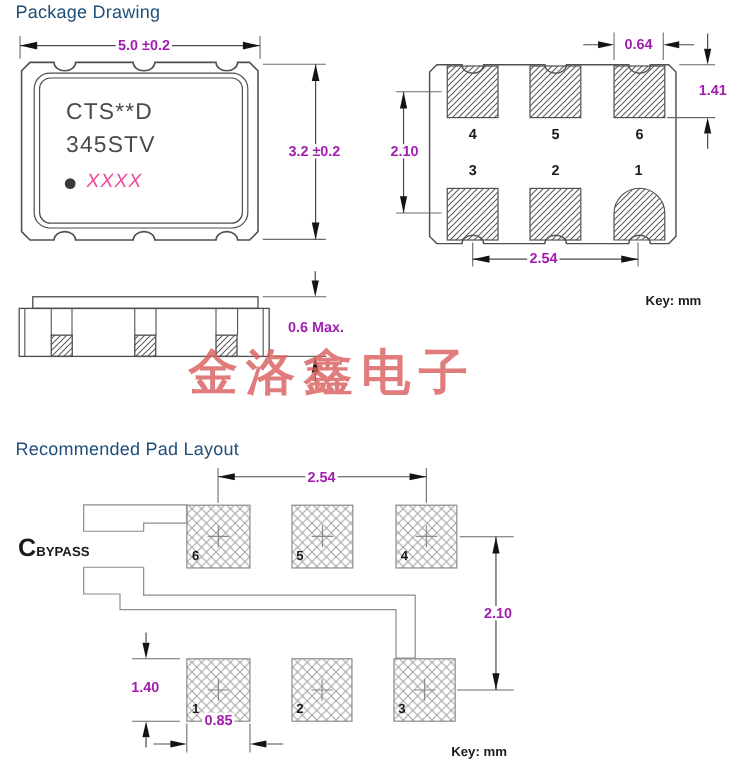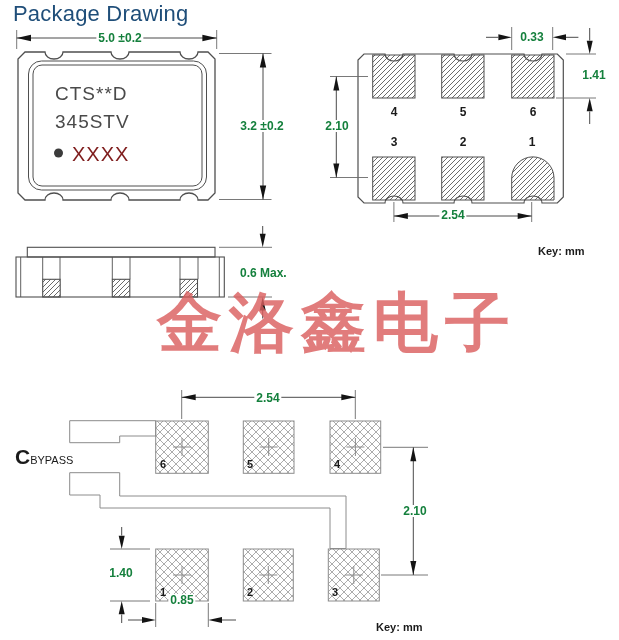--- a/index.html
+++ b/index.html
@@ -1,31 +1,31 @@
 <!DOCTYPE html>
 <html><head>
 <meta charset="utf-8">
 <style>
   html,body{margin:0;padding:0;background:#ffffff;}
   .canvas{position:relative;width:619px;height:640px;background:#ffffff;overflow:hidden;
           font-family:"Liberation Sans", sans-serif;color:#1a1a1a;}
   .art{position:absolute;left:0;top:0;z-index:1;}
   .txt{position:absolute;z-index:2;white-space:nowrap;line-height:1;}
   .ctr{transform:translate(-50%,-50%);}
-  .title{font-size:22px;color:#1f4e79;letter-spacing:.2px;}
-  .dim{font-size:12px;font-weight:700;background:#ffffff;padding:0 2px;color:#15803d;}
+  .title{font-size:15px;color:#1f4e79;letter-spacing:.2px;}
+  .dim{font-size:12px;font-weight:700;background:#ffffff;padding:0 2px;color:#a21caf;}
   .mark{font-size:19px;color:#4a4a4a;letter-spacing:1px;}
-  .mark-sm{font-size:20px;color:#7f1d1d;letter-spacing:1px;}
+  .mark-sm{font-size:16px;color:#ec4899;letter-spacing:1px;font-style:italic;}
   .num{font-size:12px;font-weight:700;background:transparent;}
   .bnum{font-size:11px;font-weight:700;}
   .key{font-size:11px;font-weight:700;}
   .cbypass{display:flex;align-items:flex-end;}
   .cbypass .c{font-size:21px;font-weight:700;}
-  .cbypass .sub{font-size:11px;font-weight:400;margin-bottom:1px;}
-  .wm{font-size:65px;font-weight:700;letter-spacing:7px;color:rgba(219,95,95,.82);z-index:3;
+  .cbypass .sub{font-size:11px;font-weight:700;margin-bottom:1px;}
+  .wm{font-size:41px;font-weight:700;letter-spacing:7px;color:rgba(219,95,95,.82);z-index:3;
       font-family:"DejaVu Sans", sans-serif;}
 </style>
 </head>
 <body>
 
 <div class="canvas">
 
 <svg class="art" width="619" height="640" viewBox="0 0 619 640">
   <defs>
     <pattern id="h45" width="5" height="5" patternUnits="userSpaceOnUse">
@@ -157,38 +157,39 @@
 
 <div class="txt title" style="left:13px;top:3px">Package Drawing</div>
 
 <div class="txt dim ctr" style="left:120px;top:38px">5.0 ±0.2</div>
 <div class="txt dim ctr" style="left:262px;top:126px">3.2 ±0.2</div>
 
 <div class="txt mark" style="left:55px;top:84px">CTS**D</div>
 <div class="txt mark" style="left:55px;top:112px">345STV</div>
 <div class="txt mark-sm" style="left:72px;top:144px">XXXX</div>
 
-<div class="txt dim ctr" style="left:532px;top:37px">0.33</div>
+<div class="txt dim ctr" style="left:532px;top:37px">0.64</div>
 <div class="txt dim ctr" style="left:594px;top:75px">1.41</div>
 <div class="txt dim ctr" style="left:337px;top:126px">2.10</div>
 <div class="txt dim ctr" style="left:453px;top:215px">2.54</div>
 
 <div class="txt num ctr" style="left:394px;top:112px">4</div>
 <div class="txt num ctr" style="left:463px;top:112px">5</div>
 <div class="txt num ctr" style="left:533px;top:112px">6</div>
 <div class="txt num ctr" style="left:394px;top:142px">3</div>
 <div class="txt num ctr" style="left:463px;top:142px">2</div>
 <div class="txt num ctr" style="left:532px;top:142px">1</div>
 
 <div class="txt key" style="left:538px;top:246px">Key:  mm</div>
 
 <div class="txt dim" style="left:238px;top:267px;background:transparent">0.6 Max.</div>
 
 <div class="txt wm" style="left:157px;top:290px">金洛鑫电子</div>
 
+<div class="txt title" style="left:13px;top:367px">Recommended Pad Layout</div>
 
 <div class="txt cbypass" style="left:15px;top:446px">
   <span class="c">C</span>
       <span class="sub">BYPASS</span>
 </div>
 
 <div class="txt dim ctr" style="left:268px;top:398px">2.54</div>
 <div class="txt dim ctr" style="left:415px;top:511px">2.10</div>
 <div class="txt dim ctr" style="left:121px;top:573px">1.40</div>
 <div class="txt dim ctr" style="left:182px;top:600px">0.85</div>

